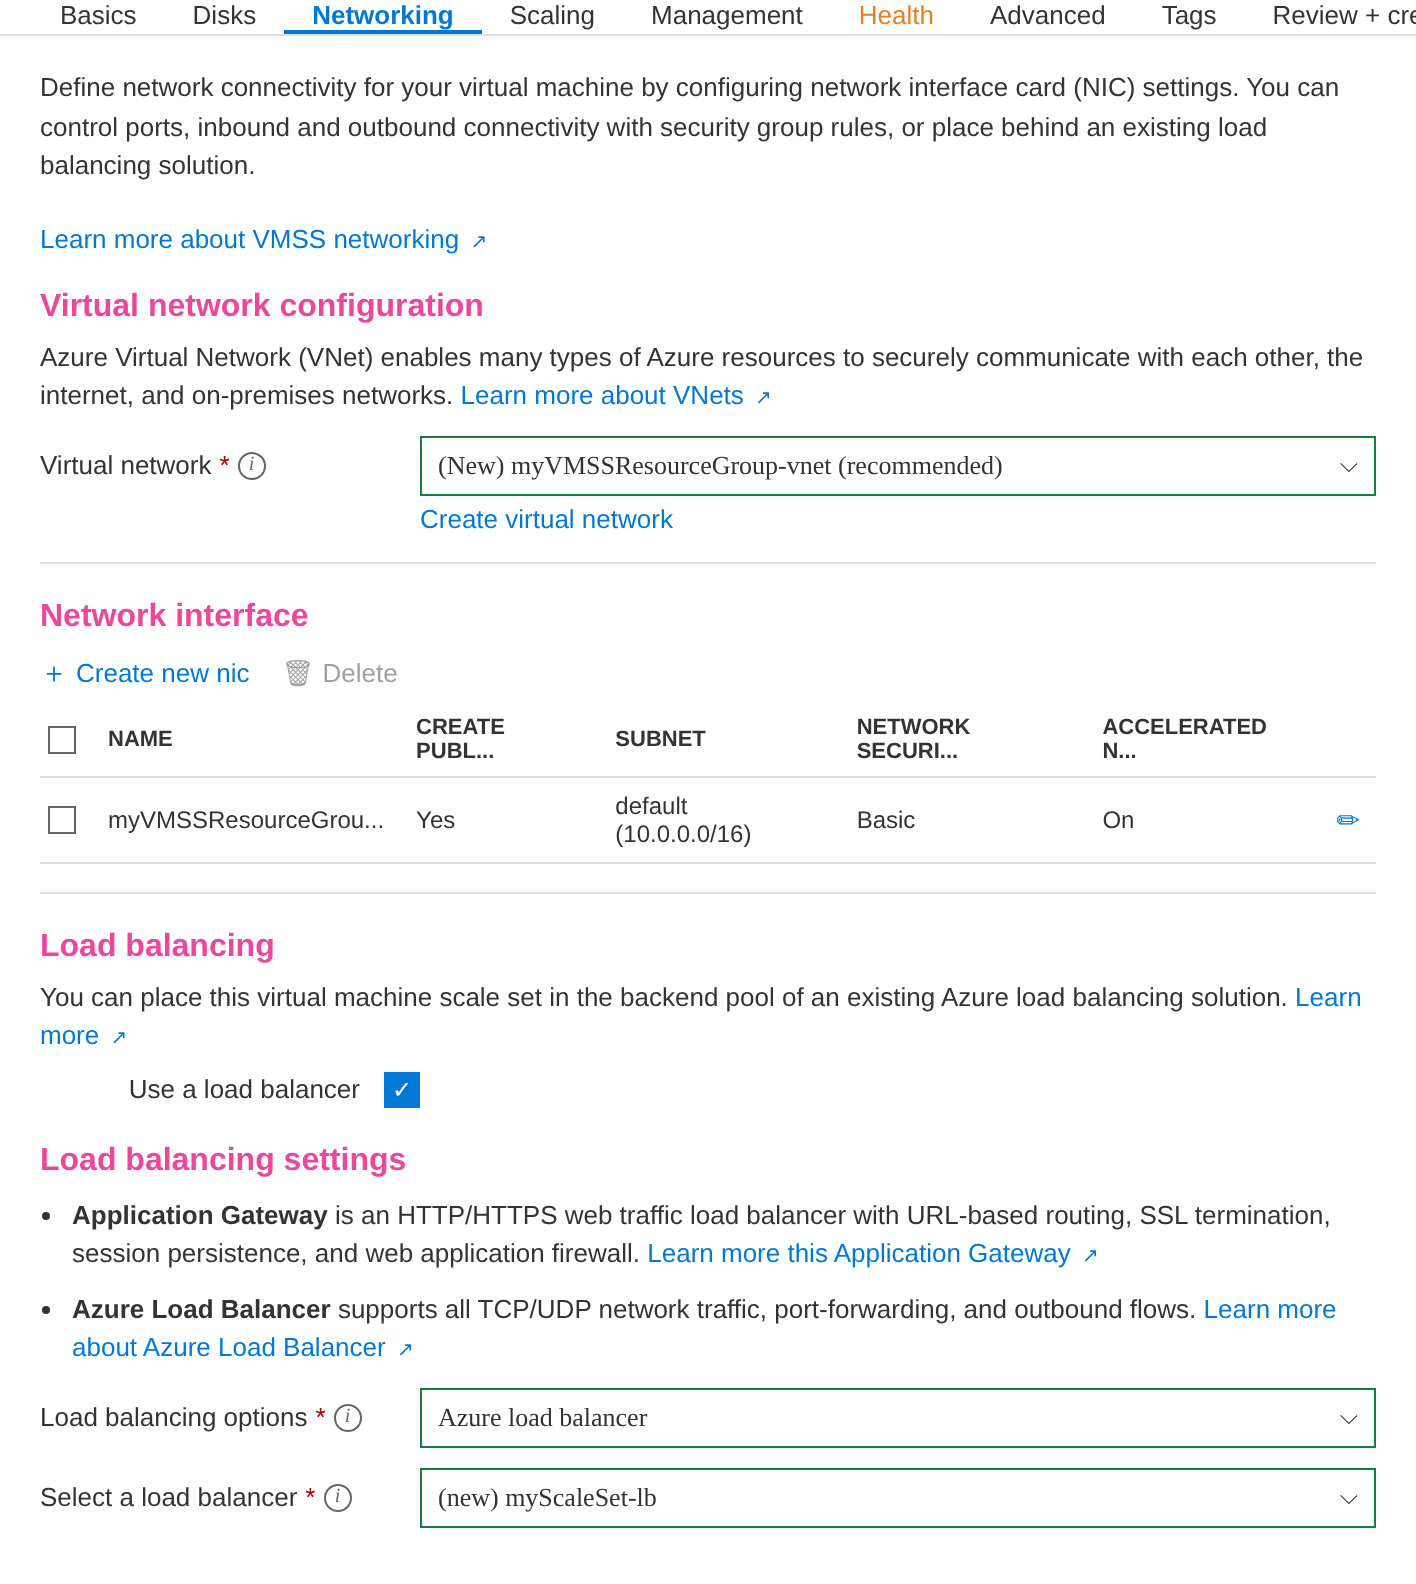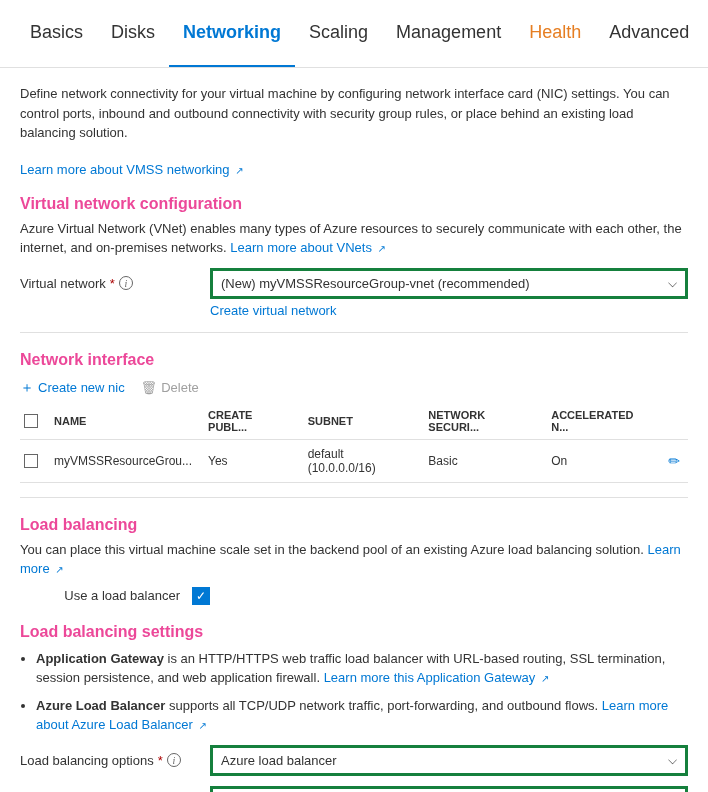--- a/index.html
+++ b/index.html
@@ -14,22 +14,22 @@
     }
     
     .nav-tabs {
       display: flex;
       align-items: center;
       border-bottom: 1px solid #e0e0e0;
       padding: 0 16px;
       gap: 0;
     }
     .nav-tab {
-      padding: 22px 14px;
-      font-size: 18px;
+      padding: 0 14px;
+      font-size: 13px;
       color: #333;
       cursor: pointer;
       border-bottom: 2px solid transparent;
       white-space: nowrap;
     }
     .nav-tab.active {
       color: #0078d4;
       border-bottom: 2px solid #0078d4;
       font-weight: 600;
     }
@@ -90,30 +90,31 @@
       border-radius: 50%;
       border: 1px solid #666;
       font-size: 10px;
       color: #666;
       cursor: pointer;
       font-style: italic;
       font-family: serif;
     }
     .dropdown {
       flex: 1;
-      border: 3px solid #15803d;
+      border: 1px solid #15803d;
       padding: 5px 8px;
       font-size: 13px;
       color: #333;
       background: #fff;
       display: flex;
-      align-items: flex-start;
+      align-items: center;
       justify-content: space-between;
       cursor: pointer;
       min-height: 30px;
+      font-family: Liberation Serif, serif;
     }
     .dropdown-chevron {
       font-size: 12px;
       color: #333;
     }
 
     
     .divider {
       border: none;
       border-top: 1px solid #e0e0e0;

